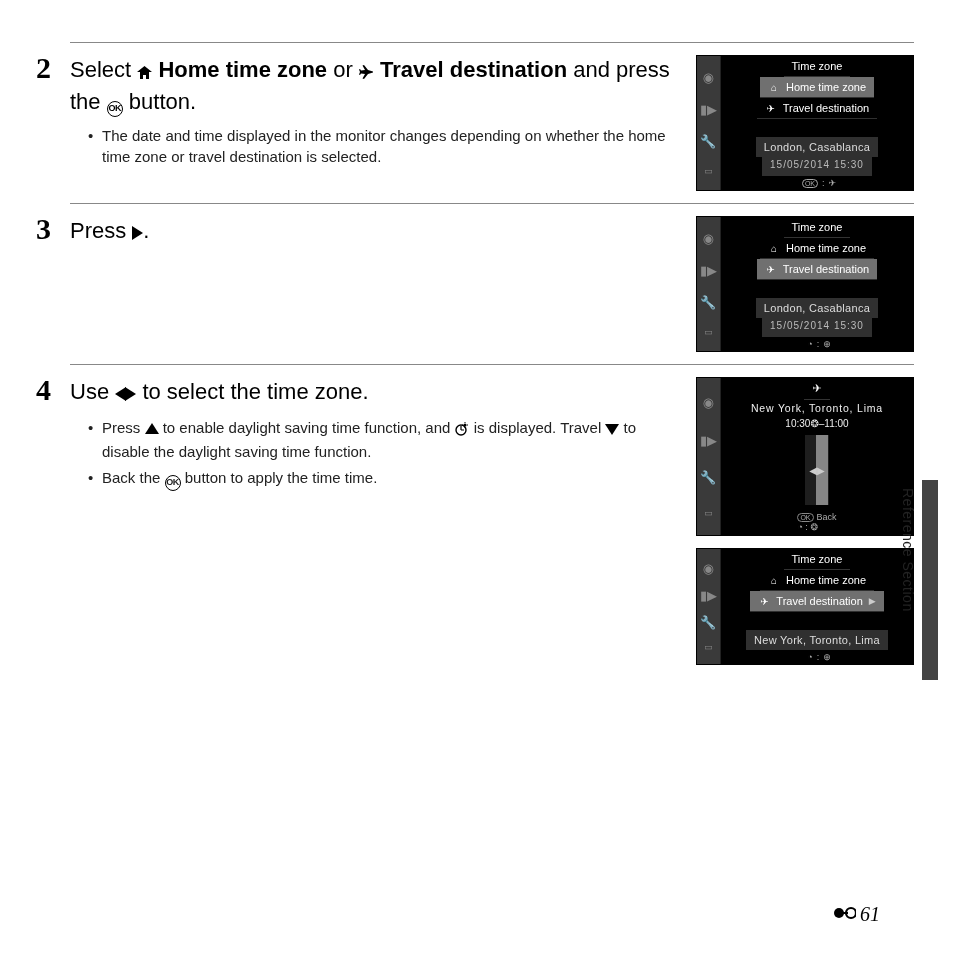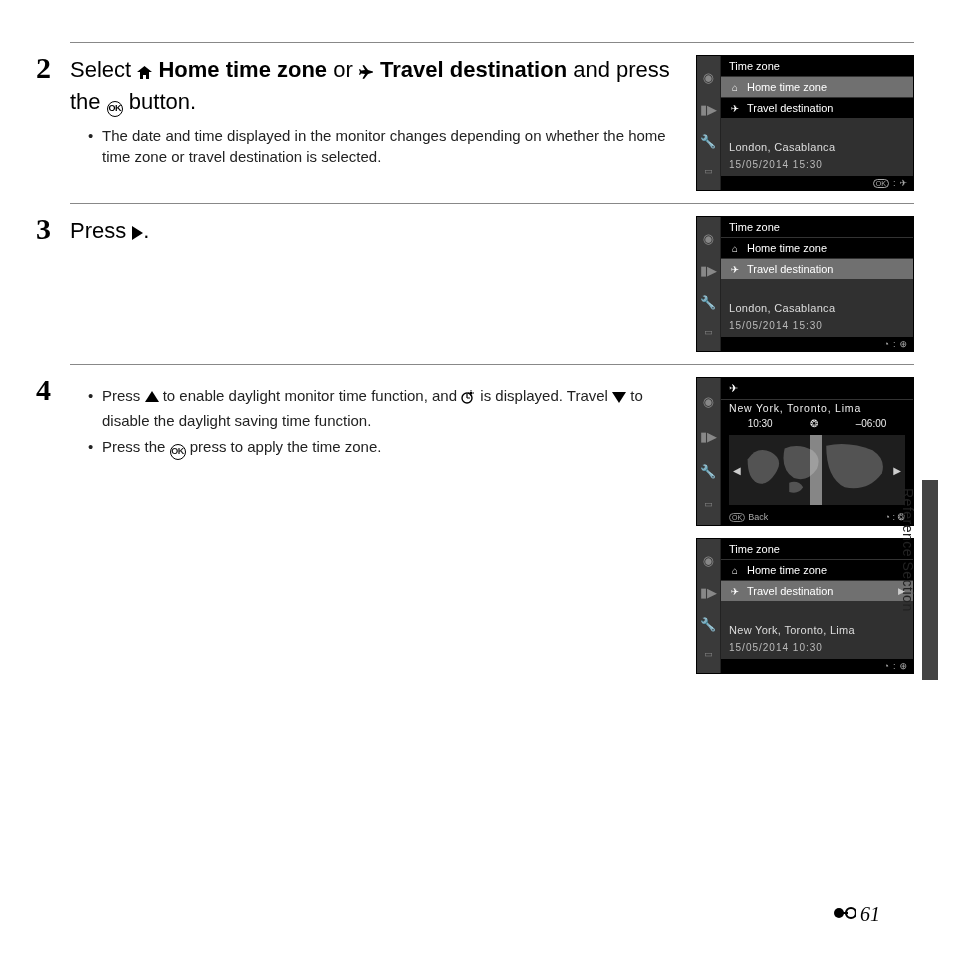--- a/index.html
+++ b/index.html
@@ -115,20 +115,21 @@
     font-size: 13px;
     color: #888;
     border-right:1px solid #222;
   }
   .lcd-side .active { color: #ddd; }
   .lcd-main {
     flex: 1;
     display: flex;
     flex-direction: column;
     position:relative;
+    align-items:center;
   }
   .lcd-title {
     background: #000;
     padding: 4px 8px;
     font-size: 11px;
     border-bottom:1px solid #333;
   }
   .lcd-item {
     display: flex;
     align-items: center;
@@ -161,21 +162,21 @@
   .lcd-foot .l{margin-right:auto;color:#888;}
 
   
   .lcd-map-head{display:flex;align-items:center;gap:6px;padding:4px 8px;border-bottom:1px solid #333;}
   .lcd-map-loc{padding:2px 8px;font-size:10.5px;color:#eee;letter-spacing:0.8px;}
   .lcd-map-times{display:flex;justify-content:space-around;padding:2px 8px 4px;font-size:10px;color:#eee;}
   .lcd-map-wrap{position:relative;margin:2px 8px 4px 8px;height:70px;background:#1e1e1e;display:flex;align-items:center;justify-content:space-between;padding:0 4px;overflow:hidden;}
   .lcd-map-wrap svg{position:absolute;inset:6px 14px;opacity:0.6;}
   .lcd-map-wrap .arrow{font-size:10px;color:#ccc;z-index:1;}
   .lcd-bar{position:absolute;top:0;bottom:0;left:46%;width:12px;background:rgba(220,220,220,0.55);}
-  .lcd-map-foot{display:flex;justify-content:space-between;padding:3px 8px;font-size:9px;color:#aaa;background:#000;}
+  .lcd-map-foot{display:flex;justify-content:space-between;padding:3px 8px;font-size:9px;color:#aaa;background:#000;flex-direction:column;}
   .lcd-map-foot .back{display:flex;align-items:center;gap:3px;}
 
   .right-tab {
     position: absolute;
     right: 16px;
     top: 480px;
     width: 16px;
     height: 200px;
     background: #444;
   }
@@ -301,36 +302,41 @@
         </div>
       </div>
     </div>
   </div>
 
   <hr class="sep">
 
   <div class="step-row">
     <div class="step-text">
       <div class="step-num">4</div>
+      <p class="step-head">
+        <span>Use </span>
+        <span class="tri-lr"><span class="l"></span><span class="r"></span></span>
+        <span> to select the time zone.</span>
+      </p>
       <ul class="sub">
         <li>
-          <span>Press </span><span class="tri-u"></span><span> to enable daylight monitor time function, and </span><span class="icn-dst"><svg width="15" height="15" viewBox="0 0 15 15">
+          <span>Press </span><span class="tri-u"></span><span> to enable daylight saving time function, and </span><span class="icn-dst"><svg width="15" height="15" viewBox="0 0 15 15">
                 <ellipse cx="6" cy="9" rx="5" ry="5" fill="none" stroke="#000" stroke-width="1.4"></ellipse>
                 <path d="M6 9 L6 5 M6 9 L9 9" stroke="#000" stroke-width="1.2"></path>
                 <g transform="translate(10,4)">
                   <circle r="1.6" fill="#000"></circle>
                   <line x1="-3" y1="0" x2="-2" y2="0" stroke="#000"></line>
                   <line x1="2" y1="0" x2="3" y2="0" stroke="#000"></line>
                   <line x1="0" y1="-3" x2="0" y2="-2" stroke="#000"></line>
                   <line x1="0" y1="2" x2="0" y2="3" stroke="#000"></line>
                 </g>
               </svg></span><span> is displayed. Travel </span><span class="tri-d"></span><span> to disable the daylight saving time function.</span>
         </li>
         <li>
-          <span>Press the </span><span class="icn icn-ok"></span><span> press to apply the time zone.</span>
+          <span>Back the </span><span class="icn icn-ok"></span><span> button to apply the time time.</span>
         </li>
       </ul>
     </div>
 
     <div class="lcd-stack">
 
       <div class="lcd">
         <div class="lcd-side">
           <span>◉</span>
           <span>▮▶</span>
@@ -338,21 +344,21 @@
           <span style="font-size:9px;">▭</span>
         </div>
         <div class="lcd-main">
           <div class="lcd-map-head">
             <span style="font-size:11px;">✈</span>
           </div>
           <div class="lcd-map-loc">New York, Toronto, Lima</div>
           <div class="lcd-map-times">
             <span>10:30</span>
             <span>❂</span>
-            <span>–06:00</span>
+            <span>–11:00</span>
           </div>
           <div class="lcd-map-wrap">
             <span class="arrow">◀</span>
             <svg viewBox="0 0 160 60" preserveAspectRatio="none">
               <path d="M5,20 Q15,5 30,12 Q45,20 35,35 Q25,50 15,45 Q5,40 5,20 Z" fill="#777"></path>
               <path d="M45,8 Q60,2 75,10 Q85,18 80,30 Q70,45 55,40 Q40,30 45,8 Z" fill="#777"></path>
               <path d="M90,5 Q115,0 140,10 Q155,20 150,35 Q135,55 110,50 Q90,40 90,5 Z" fill="#777"></path>
               <path d="M50,45 Q60,42 65,50 Q60,58 50,55 Z" fill="#777"></path>
             </svg>
             <div class="lcd-bar"></div>
@@ -384,21 +390,20 @@
             <span class="icn-sm">⌂</span>
             <span>Home time zone</span>
           </div>
           <div class="lcd-item sel">
             <span class="icn-sm">✈</span>
             <span>Travel destination</span>
             <span class="chev-mini" style="margin-left:auto;">▶</span>
           </div>
           <div class="lcd-gap"></div>
           <div class="lcd-loc">New York, Toronto, Lima</div>
-          <div class="lcd-dt">15/05/2014  10:30</div>
           <div class="lcd-foot">
             <span class="l"></span>
             <span>◔</span>
             <span>:</span>
             <span>⊕</span>
           </div>
         </div>
       </div>
     </div>
   </div>

